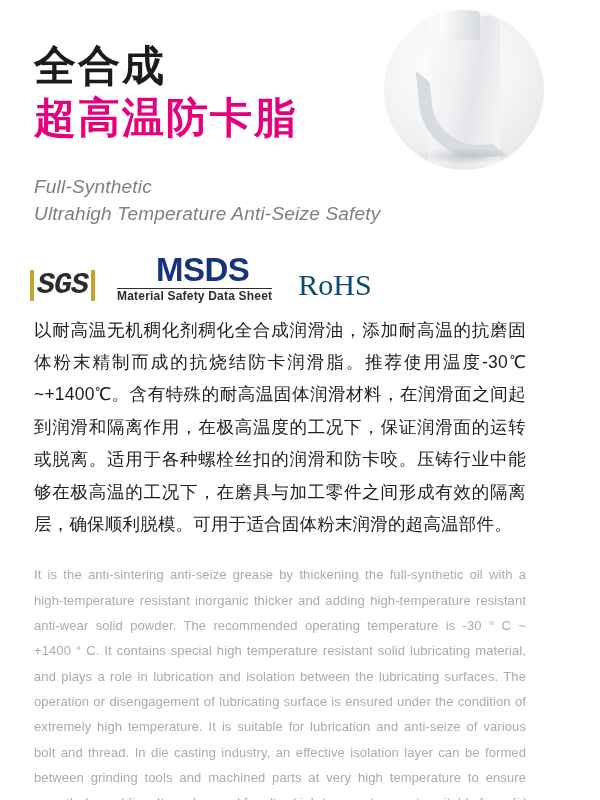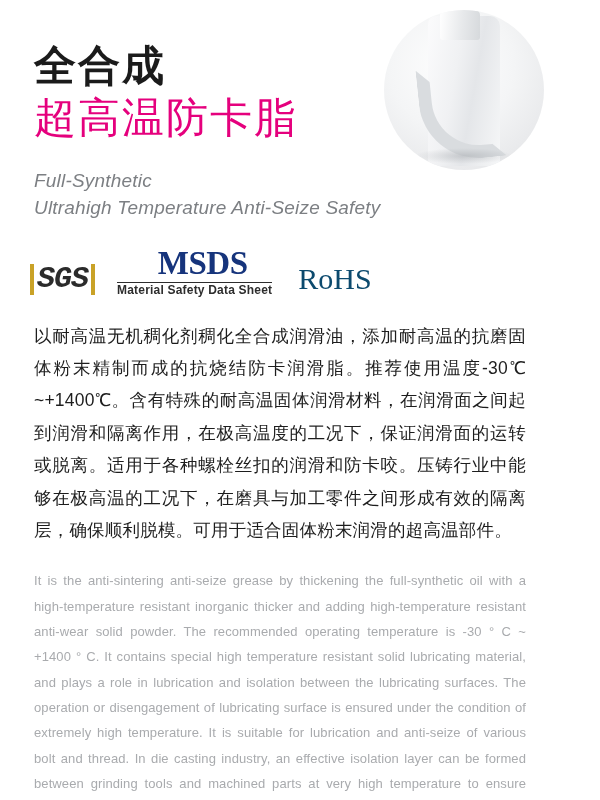--- a/index.html
+++ b/index.html
@@ -85,28 +85,28 @@
     font-size: 42px;
     font-weight: bold;
     color: #1b1b1b;
     letter-spacing: 2px;
     line-height: 1.12;
     margin: 0;
   }
   .title-cn-2 {
     font-family: "Liberation Sans", sans-serif;
     font-size: 42px;
-    font-weight: normal;
+    font-weight: bold;
     color: #e5007d;
     letter-spacing: 2px;
     line-height: 1.18;
     margin: 4px 0 0 0;
   }
   .subtitle {
-    margin-top: 24px;
+    margin-top: 30px;
     font-family: "Liberation Sans", sans-serif;
     font-style: italic;
     font-size: 19px;
     color: #7c7f83;
     line-height: 1.45;
     letter-spacing: 0.2px;
   }
 
   
   .certs {
@@ -144,21 +144,21 @@
     width: 4px;
     background: #c9a227;
   }
   .cert-msds {
     display: flex;
     flex-direction: column;
     align-items: center;
     line-height: 1;
   }
   .cert-msds-main {
-    font-family: Liberation Serif, serif;
+    font-family: Liberation Sans, sans-serif;
     font-size: 33px;
     font-weight: bold;
     color: #16347c;
     letter-spacing: -0.5px;
     margin-left: 16px;
   }
   .cert-msds-sub {
     margin-top: 2px;
     font-family: "Liberation Sans", sans-serif;
     font-size: 12px;
@@ -170,21 +170,21 @@
   }
   .cert-rohs {
     font-family: "Liberation Serif", serif;
     font-size: 30px;
     color: #0c4a6e;
     letter-spacing: 0px;
   }
 
   
   .body-cn {
-    margin-top: 24px;
+    margin-top: 12px;
     font-family: "Liberation Sans", sans-serif;
     font-size: 17.5px;
     line-height: 1.85;
     color: #1d1d1d;
     text-align: justify;
     letter-spacing: 0.2px;
   }
   .body-en {
     margin-top: 22px;
     font-family: "Liberation Sans", sans-serif;

